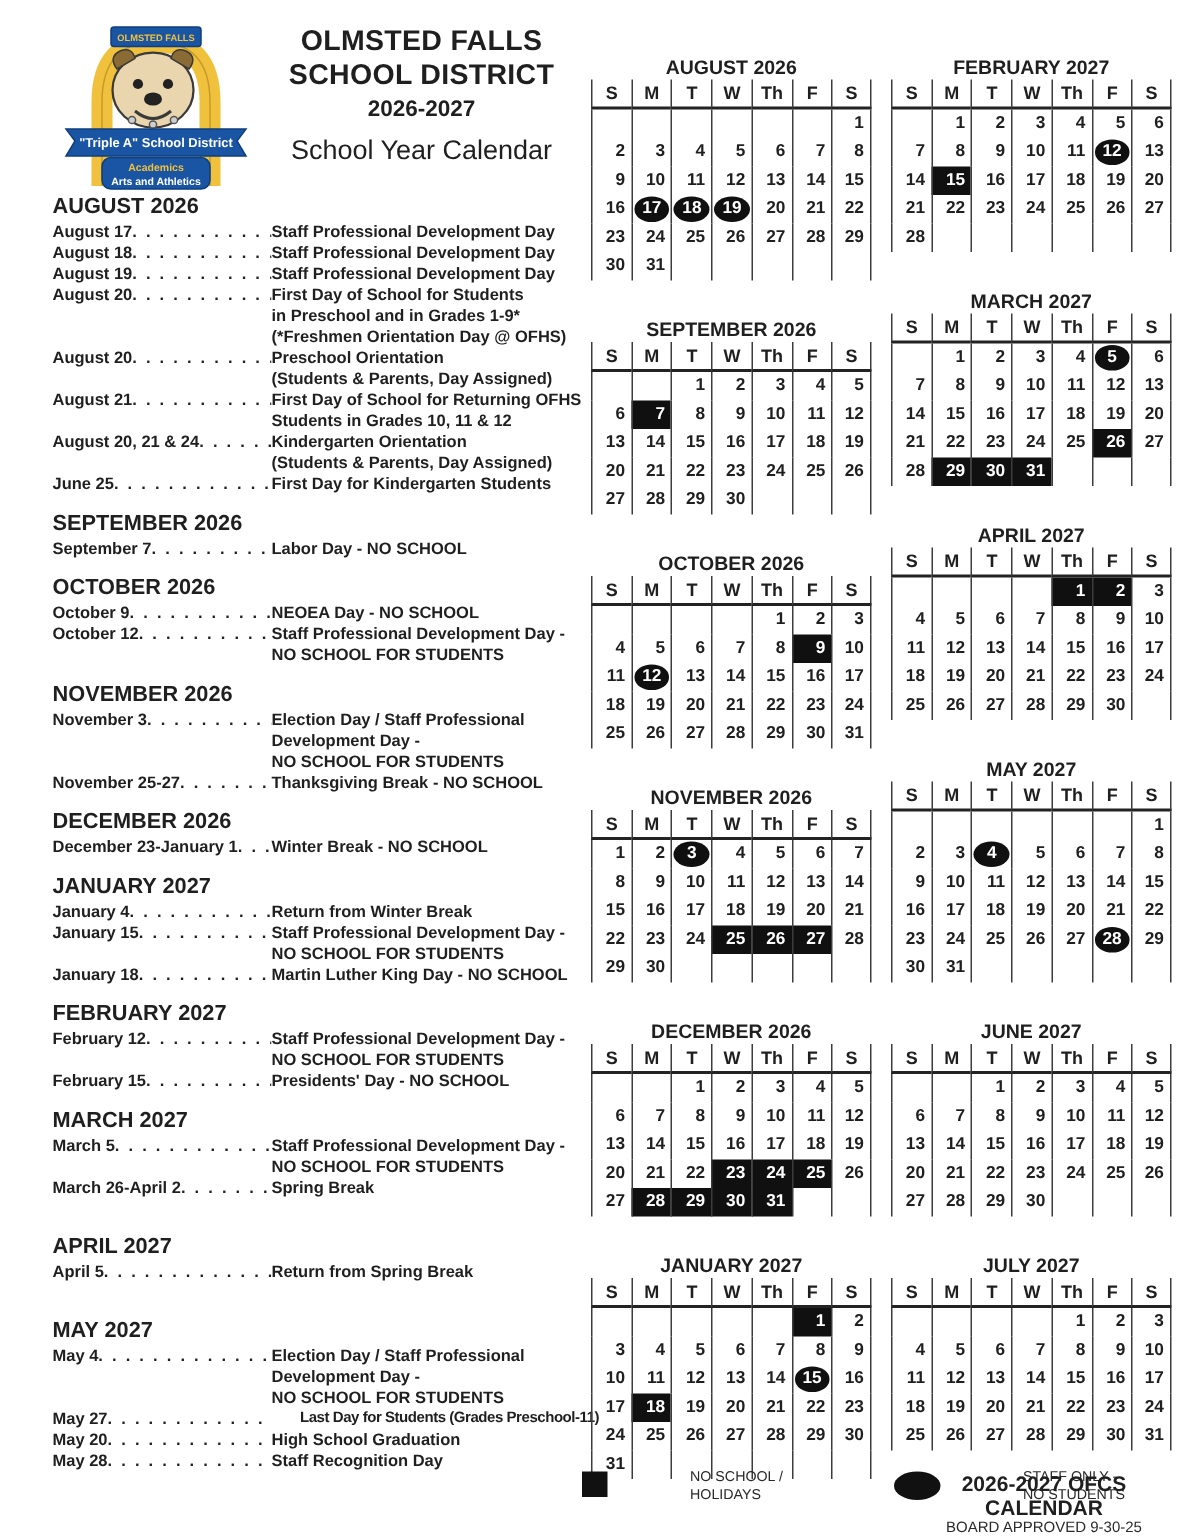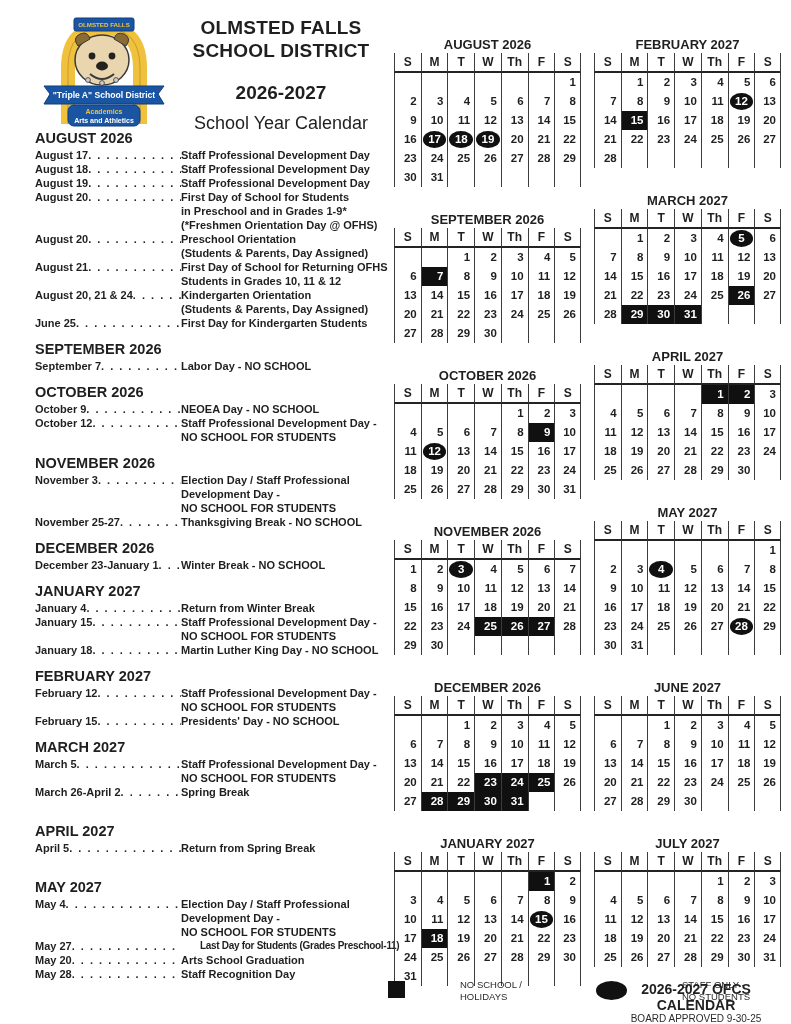--- a/index.html
+++ b/index.html
@@ -3,21 +3,21 @@
 <meta charset="utf-8">
 <style>
   html,body{margin:0;padding:0;background:#fff;}
   .page{position:relative;width:791px;height:1024px;background:#fff;overflow:hidden;
         font-family:"Liberation Sans",sans-serif;color:#1f1f1f;}
 
   
   .logo-box{position:absolute;left:38px;top:12px;width:132px;height:116px;}
   .titles{position:absolute;left:168px;top:16px;width:226px;text-align:center;}
   .district-line{font-size:19px;font-weight:bold;line-height:23px;letter-spacing:.2px;}
-  .year-line{font-size:19px;font-weight:bold;margin-top:20px;}
+  .year-line{font-size:15px;font-weight:bold;margin-top:2px;}
   .subtitle-line{font-size:18px;font-weight:normal;margin-top:9px;}
 
   
   .events{position:absolute;left:35px;top:130px;width:360px;}
   .section-header{font-size:14.5px;font-weight:bold;margin:11px 0 2px 0;}
   .section-header.first{margin-top:0;}
   .section-header.gap-lg{margin-top:24px;}
   .event-row{display:flex;font-size:11px;font-weight:bold;line-height:14px;}
   .date-wrap{width:146px;flex:none;display:flex;overflow:hidden;}
   .date-text{white-space:nowrap;}
@@ -334,21 +334,21 @@
         <div class="desc">
           <div class="desc-line condensed">Last Day for Students (Grades Preschool-11)</div>
         </div>
       </div>
       <div class="event-row">
         <div class="date-wrap">
           <span class="date-text">May 20</span>
           <span class="leader"></span>
         </div>
         <div class="desc">
-          <div class="desc-line">Arts School Graduation</div>
+          <div class="desc-line">High School Graduation</div>
         </div>
       </div>
       <div class="event-row">
         <div class="date-wrap">
           <span class="date-text">May 28</span>
           <span class="leader"></span>
         </div>
         <div class="desc">
           <div class="desc-line">Staff Recognition Day</div>
         </div>

